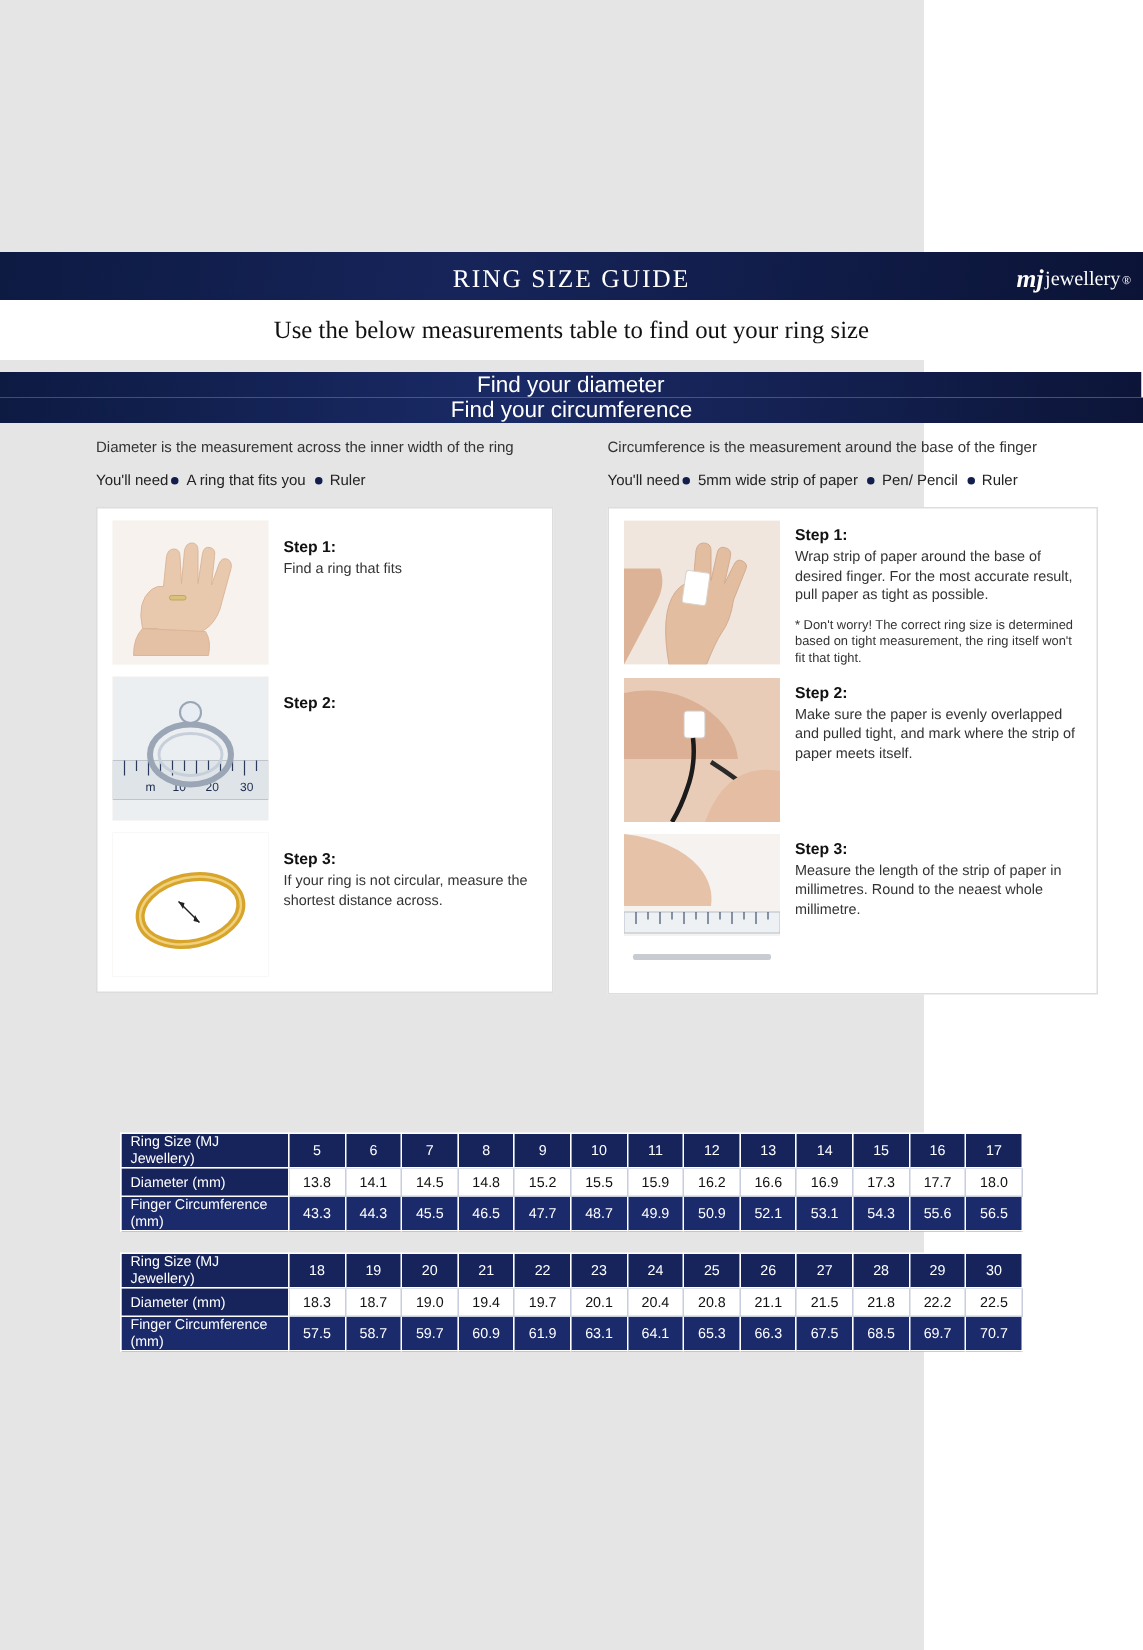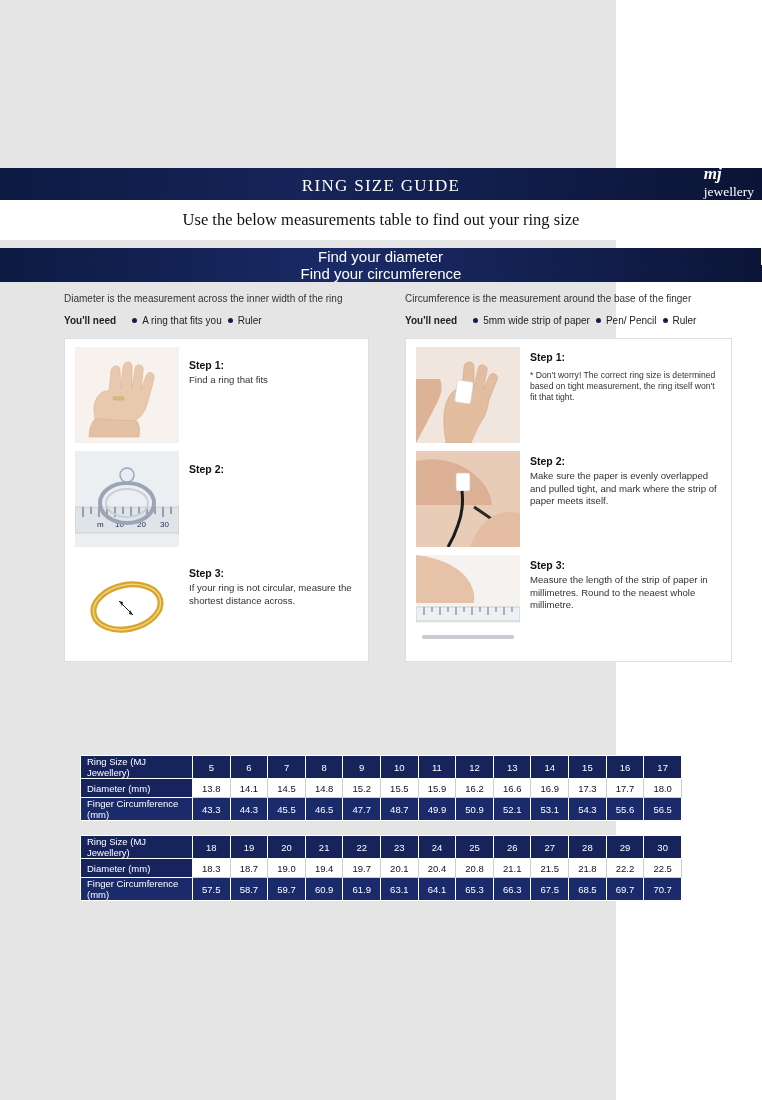--- a/index.html
+++ b/index.html
@@ -44,22 +44,21 @@
   }
   .brand {
     position: absolute;
     right: 8px;
     top: 50%;
     transform: translateY(-50%);
     color: #ffffff;
     font-family: "Liberation Serif", serif;
     font-size: 14px;
     display: flex;
-    align-items: flex-start;
-    flex-direction: column;
+    align-items: center;
   }
   .brand .mj {
     font-style: italic;
     font-weight: 700;
     font-size: 17px;
     margin-right: 1px;
   }
   .brand .jw {
     font-size: 13.5px;
   }
@@ -131,21 +130,21 @@
     line-height: 1.3;
   }
   .needs {
     font-size: 10px;
     color: #222;
     margin-bottom: 12px;
     display: flex;
     flex-wrap: wrap;
     align-items: center;
   }
-  .needs b { font-weight: 700; margin-right: 14px; }
+  .needs b { font-weight: 400; margin-right: 0; }
   .needs .bullet {
     display: inline-block;
     width: 5px; height: 5px;
     border-radius: 50%;
     background: #121f4d;
     margin: 0 5px 0 2px;
   }
   .needs .item { margin-right: 4px; }
 
   .steps-box {
@@ -364,20 +363,21 @@
               <rect width="104" height="96" fill="#f1e6de"></rect>
               <g fill="#e3bda0" stroke="#cfa88c" stroke-width="0.6">
                 <path d="M30 96 q-6 -34 4 -48 q6 -8 12 -6 l2 -22 q1 -5 5 -5 q5 0 5 5 l0 20 l4 -18 q1 -5 5 -4 q5 1 4 6 l-4 18 l6 -12 q2 -5 6 -3 q4 2 2 6 l-8 20 q-2 14 -8 22 q-4 6 -10 21 z"></path>
               </g>
               <rect x="40" y="34" width="16" height="22" rx="2" fill="#ffffff" stroke="#d8d3cd" stroke-width="0.7" transform="rotate(8 48 45)"></rect>
               <path d="M0 96 q14 -26 22 -42 q6 -12 2 -22 l-24 0 z" fill="#dcb396"></path>
             </svg>
           </div>
           <div class="step-text">
             <div class="step-title">Step 1:</div>
+            <div class="step-body">Wrap strip of paper around the base of desired finger. For the most accurate result, pull paper as tight as possible.</div>
             <div class="step-note">* Don't worry! The correct ring size is determined based on tight measurement, the ring itself won't fit that tight.</div>
           </div>
         </div>
 
         <div class="step">
           <div class="thumb">
             <svg width="104" height="96" viewBox="0 0 104 96">
               <rect width="104" height="96" fill="#e9ccb8"></rect>
               <g fill="#dcb095">
                 <path d="M0 10 q30 -6 54 10 q20 14 22 34 l-76 0 z"></path>

